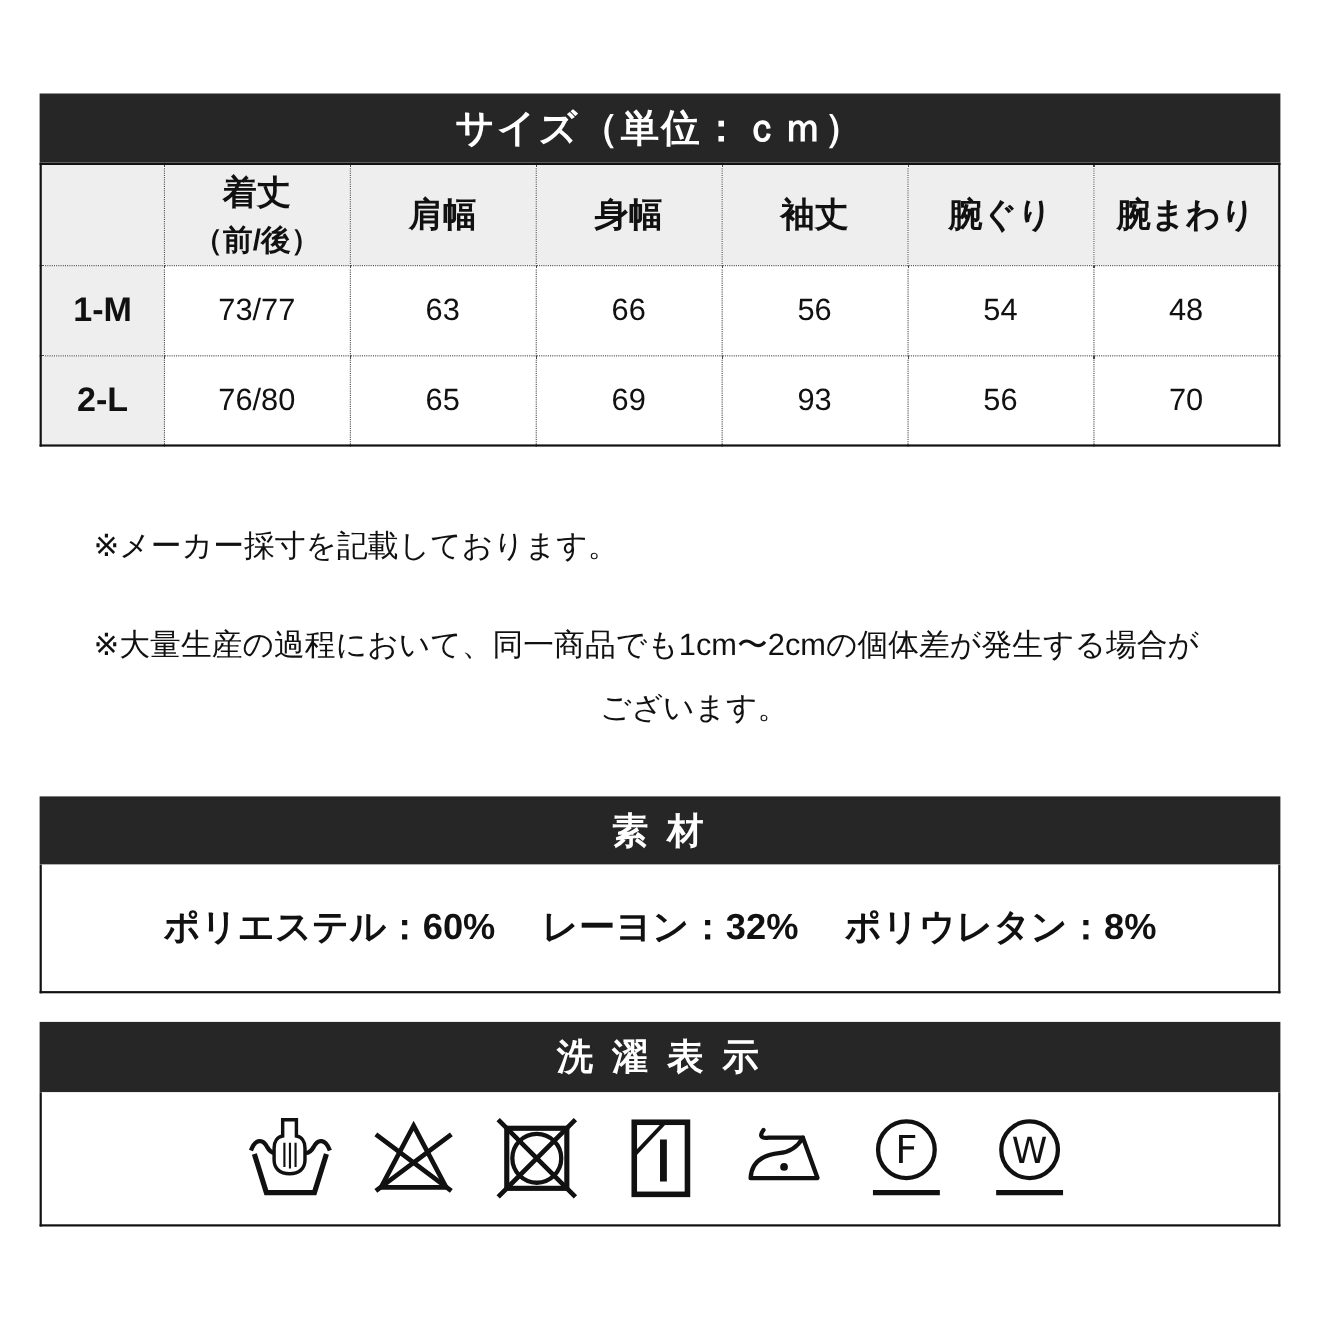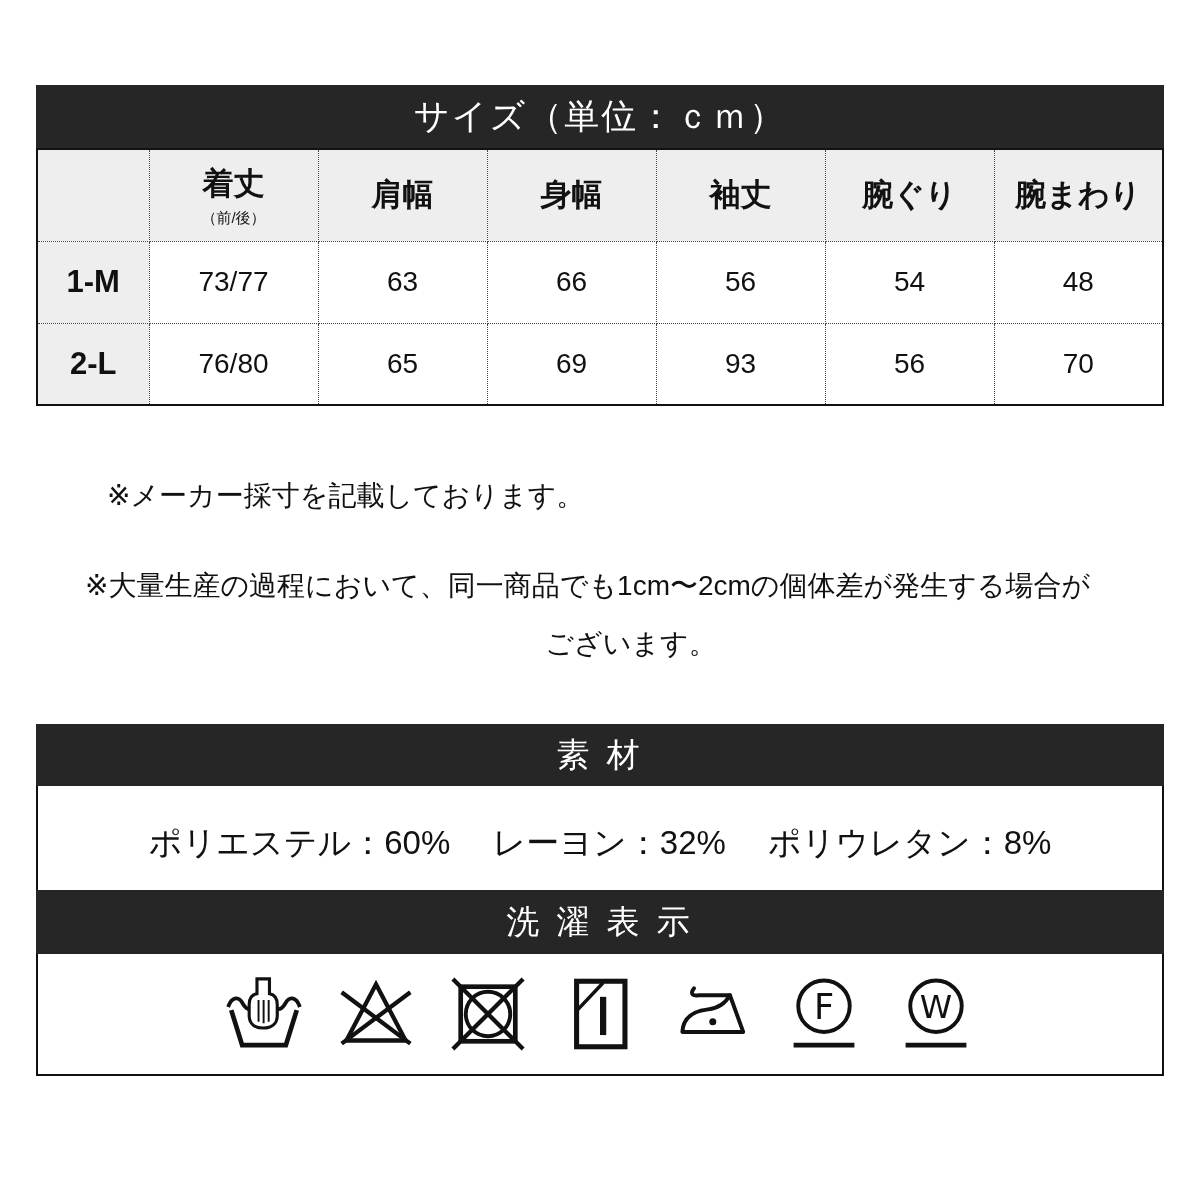--- a/index.html
+++ b/index.html
@@ -8,57 +8,57 @@
     width:1200px; height:1200px;
     font-family:"Liberation Sans","DejaVu Sans",sans-serif;
     color:#111;
     position:relative;
   }
   .sheet { position:relative; width:1200px; height:1200px; background:#fff; overflow:hidden; }
 
   .section-bar {
     background:#262626; color:#fff;
     display:flex; align-items:center; justify-content:center;
-    font-weight:normal;
+    font-weight:bold;
   }
 
   
   #size-section { position:absolute; left:36px; top:85px; width:1128px; }
   #size-bar { height:63px; font-size:35px; letter-spacing:2px; }
   table.size-table {
     width:100%; border-collapse:collapse; table-layout:fixed;
     border:2px solid #111; background:#fff;
   }
   table.size-table col.c0 { width:112px; }
   table.size-table th, table.size-table td {
     border:1px dotted #444; text-align:center; vertical-align:middle; overflow:hidden;
   }
   tr.head-row { height:92px;margin-left:48px; }
   tr.data-row { height:82px; }
   tr.head-row th { background:#eeeeee; font-size:31px; font-weight:bold; }
-  .col-sub { font-size:15px; font-weight:normal; margin-top:4px; }
+  .col-sub { font-size:27px; font-weight:bold; margin-top:4px; }
   td.row-label { background:#eeeeee; font-size:31px; font-weight:bold; }
   td.val { background:#fff; font-size:28px; font-weight:400; }
 
   
   #notes { position:absolute; left:85px; top:477px; width:1060px; font-size:28px; font-weight:400; color:#111; }
-  #note-1 { margin-bottom:52px;margin-left:22px; }
+  #note-1 { margin-bottom:52px; }
   #note-2-line-2 { margin-top:20px; padding-left:32px;text-align:center; }
 
   
   #material-section { position:absolute; left:36px; top:724px; width:1128px;border-radius:31px; }
   #material-bar { height:62px; font-size:33px; letter-spacing:4px; }
   #material-box {
     border:2px solid #111; border-top:none; height:117px;
     display:flex; align-items:center; justify-content:center;
-    font-size:33px; font-weight:400; background:#fff; white-space:pre;
+    font-size:33px; font-weight:700; background:#fff; white-space:pre;
   }
 
   
-  #care-section { position:absolute; left:36px; top:890px; width:1128px; }
+  #care-section { position:absolute; left:36px; top:929px; width:1128px; }
   #care-bar { height:64px; font-size:33px; letter-spacing:4px; }
   #care-box {
     border:2px solid #111; border-top:none; height:122px;
     display:flex; align-items:center; justify-content:center; gap:34px;
     background:#fff;
   }
   .care-icon { width:78px; height:78px; display:block; }
 </style>
 </head>
 <body>

